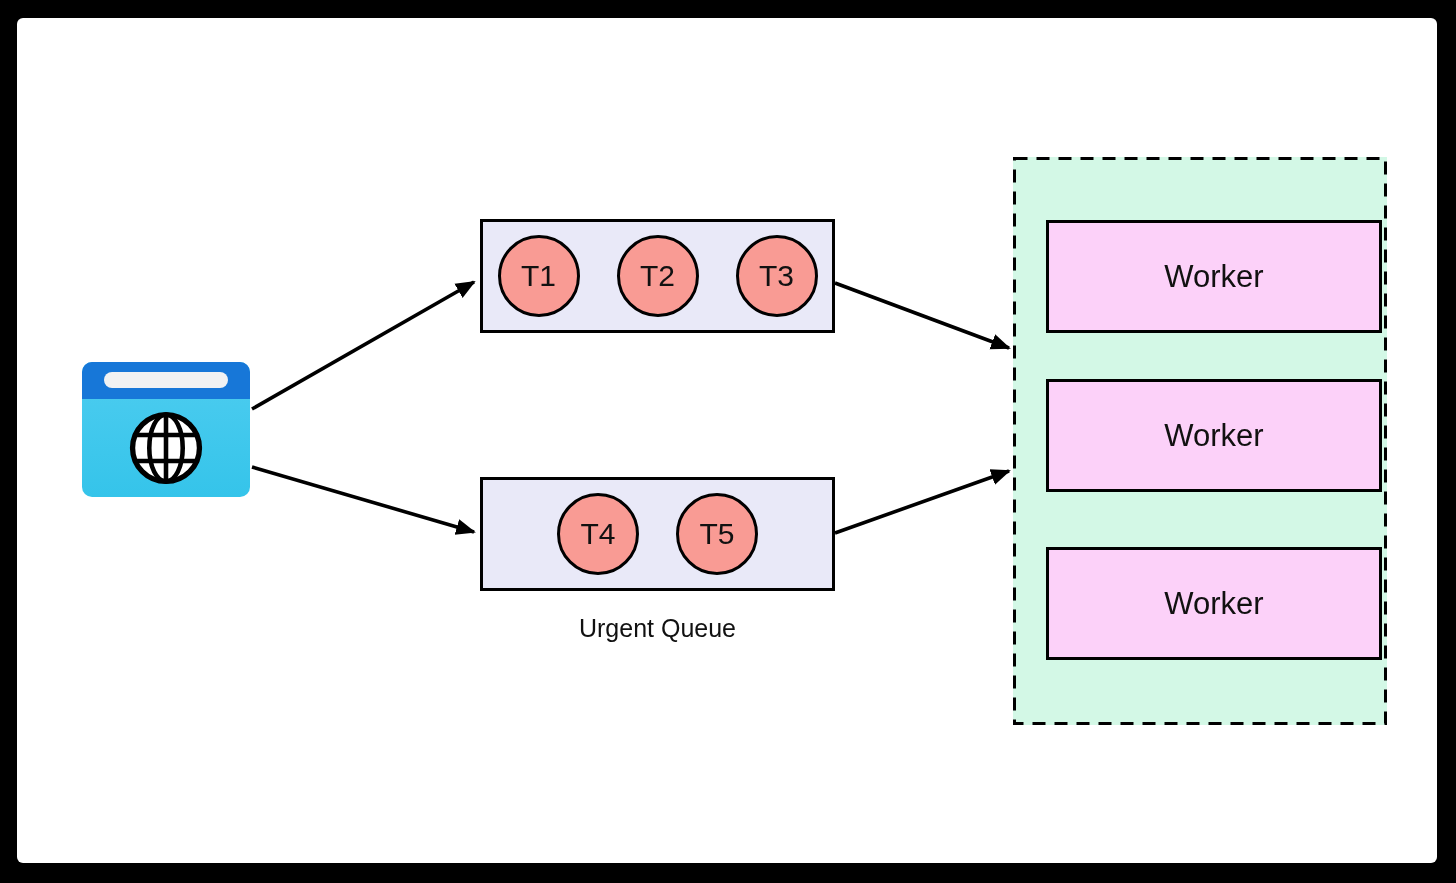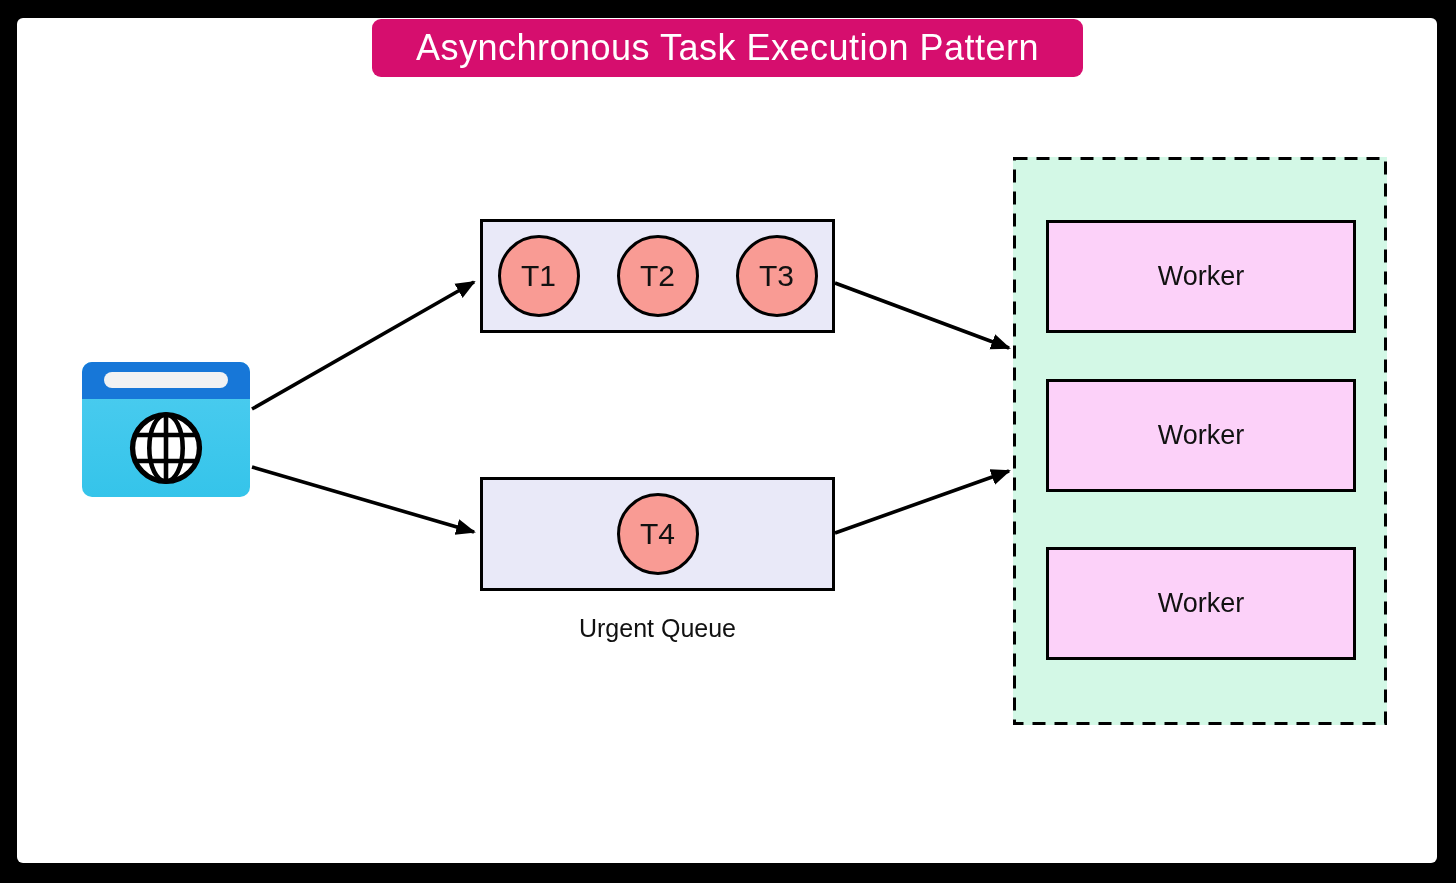--- a/index.html
+++ b/index.html
@@ -63,24 +63,24 @@
   }
   .queue-label.default{top:346px;}
   .queue-label.urgent{top:606px;margin-top:8px;}
 
   
   .pool{
     position:absolute;left:1013px;top:157px;width:374px;height:568px;
     background:var(--pool-fill);
   }
   .worker{
-    position:absolute;left:33px;width:310px;height:113px;
+    position:absolute;left:33px;width:336px;height:113px;
     background:var(--worker-fill);border:3px solid var(--outline);
     display:flex;align-items:center;justify-content:center;
-    font-size:27px;color:#111;
+    font-size:31px;color:#111;
   }
   .worker.w1{top:63px;}
   .worker.w2{top:222px;}
   .worker.w3{top:390px;}
 
   .overlay{position:absolute;left:0;top:0;width:1456px;height:883px;pointer-events:none;}
 </style>
 </head>
 <body>
 
@@ -105,23 +105,20 @@
         <path d="M0,0.9 L10,5 L0,9.1 Z" fill="#000"></path>
       </marker>
     </defs>
     <rect x="1014.5" y="158.5" width="371" height="565" fill="none" stroke="#000" stroke-width="3" stroke-dasharray="13 9"></rect>
     <path d="M252,409 L474,282" stroke="#000" stroke-width="3.6" fill="none" marker-end="url(#ah)"></path>
     <path d="M252,467 L474,532" stroke="#000" stroke-width="3.6" fill="none" marker-end="url(#ah)"></path>
     <path d="M835,283 L1009,348" stroke="#000" stroke-width="3.6" fill="none" marker-end="url(#ah)"></path>
     <path d="M835,533 L1009,471" stroke="#000" stroke-width="3.6" fill="none" marker-end="url(#ah)"></path>
   </svg>
 
-  <div class="title-banner">
-    <span>Asynchronous Task Execution Pattern</span>
-  </div>
 
   <div class="browser">
     <div class="browser-bar">
       <div class="address-bar"></div>
     </div>
     <svg class="globe" viewBox="0 0 100 100">
       <circle cx="50" cy="50" r="44" fill="#ffffff" stroke="#000" stroke-width="7"></circle>
       <ellipse cx="50" cy="50" rx="22" ry="44" fill="none" stroke="#000" stroke-width="6"></ellipse>
       <line x1="50" y1="6" x2="50" y2="94" stroke="#000" stroke-width="6"></line>
       <line x1="10.5" y1="33" x2="89.5" y2="33" stroke="#000" stroke-width="6"></line>
@@ -138,15 +135,18 @@
     </div>
     <div class="task">
       <span>T3</span>
     </div>
   </div>
 
   <div class="queue-box queue-urgent">
     <div class="task">
       <span>T4</span>
     </div>
+    <div class="task">
+      <span>T5</span>
+    </div>
   </div>
   <div class="queue-label urgent">Urgent Queue</div>
 </div>
 
 </body></html>

